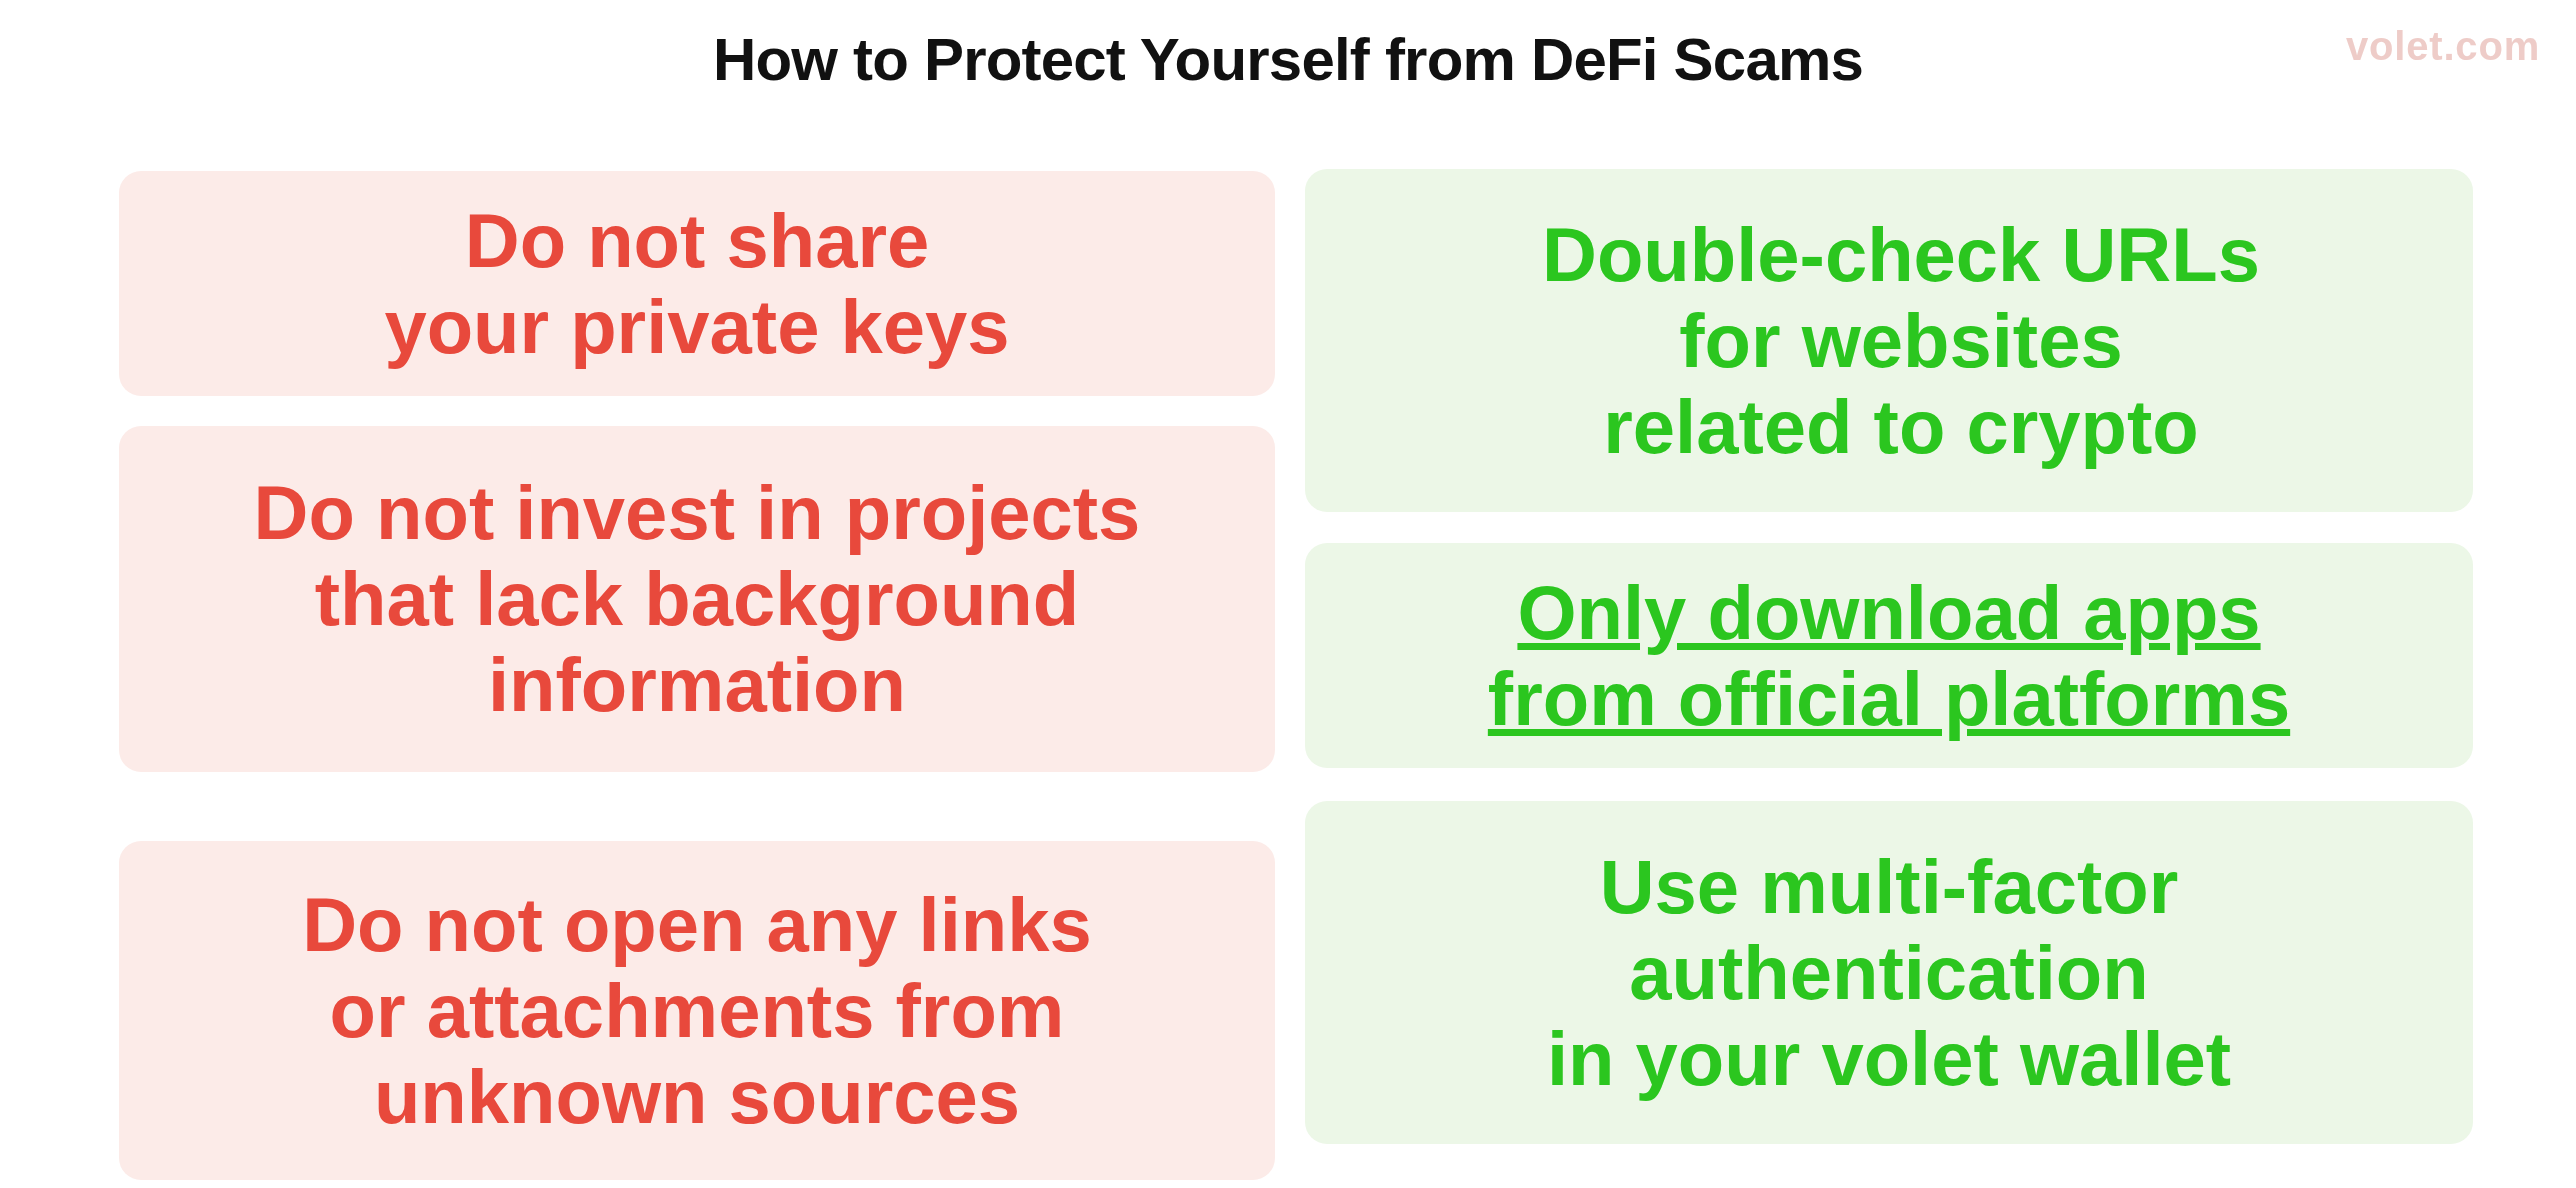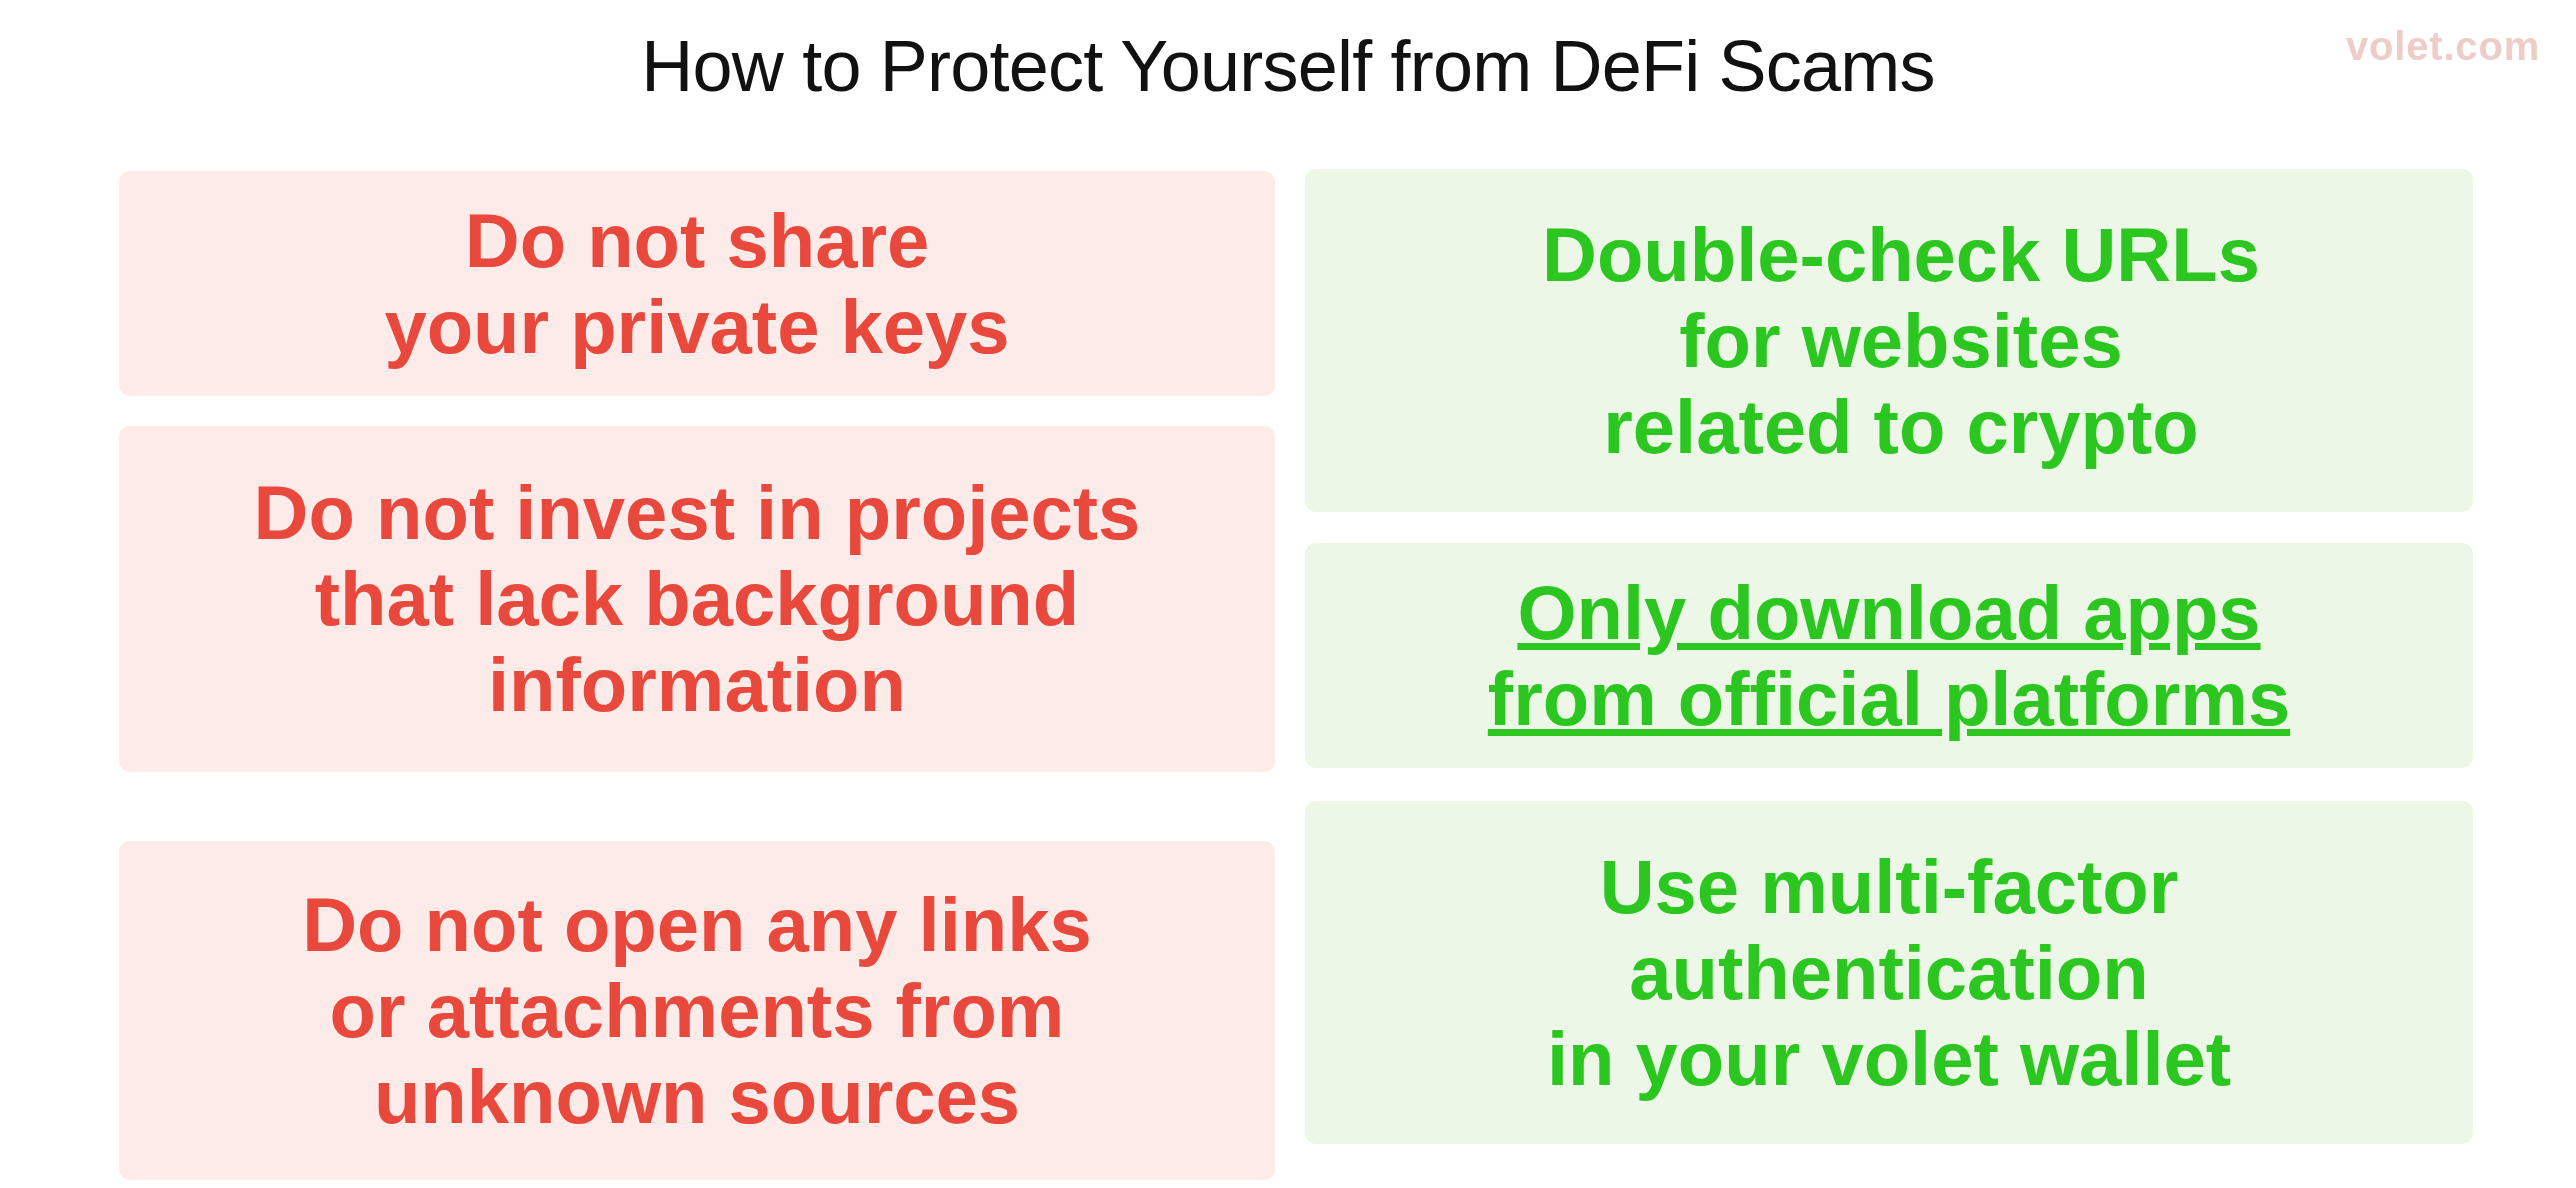--- a/index.html
+++ b/index.html
@@ -17,37 +17,37 @@
     position: relative;
     background: var(--page_bg);
     overflow: hidden;
     font-family: "Liberation Sans", "DejaVu Sans", sans-serif;
   }
   .page-title {
     position: absolute;
     left: 0; right: 0;
     top: 25px;
     text-align: center;
-    font-size: 72px;
-    font-weight: normal;
+    font-size: 60px;
+    font-weight: bold;
     letter-spacing: -0.8px;
     color: var(--title_text);
   }
   .watermark {
     position: absolute;
     top: 24px;
     right: 36px;
     font-size: 40px;
     font-weight: bold;
     letter-spacing: 0.8px;
     color: var(--watermark_text);
   }
   .card {
     position: absolute;
-    border-radius: 11px;
+    border-radius: 22px;
     display: flex;
     align-items: center;
     justify-content: center;
     text-align: center;
   }
   .card-text {
     white-space: pre-line;
     font-size: 76px;
     font-weight: bold;
     line-height: 86px;

